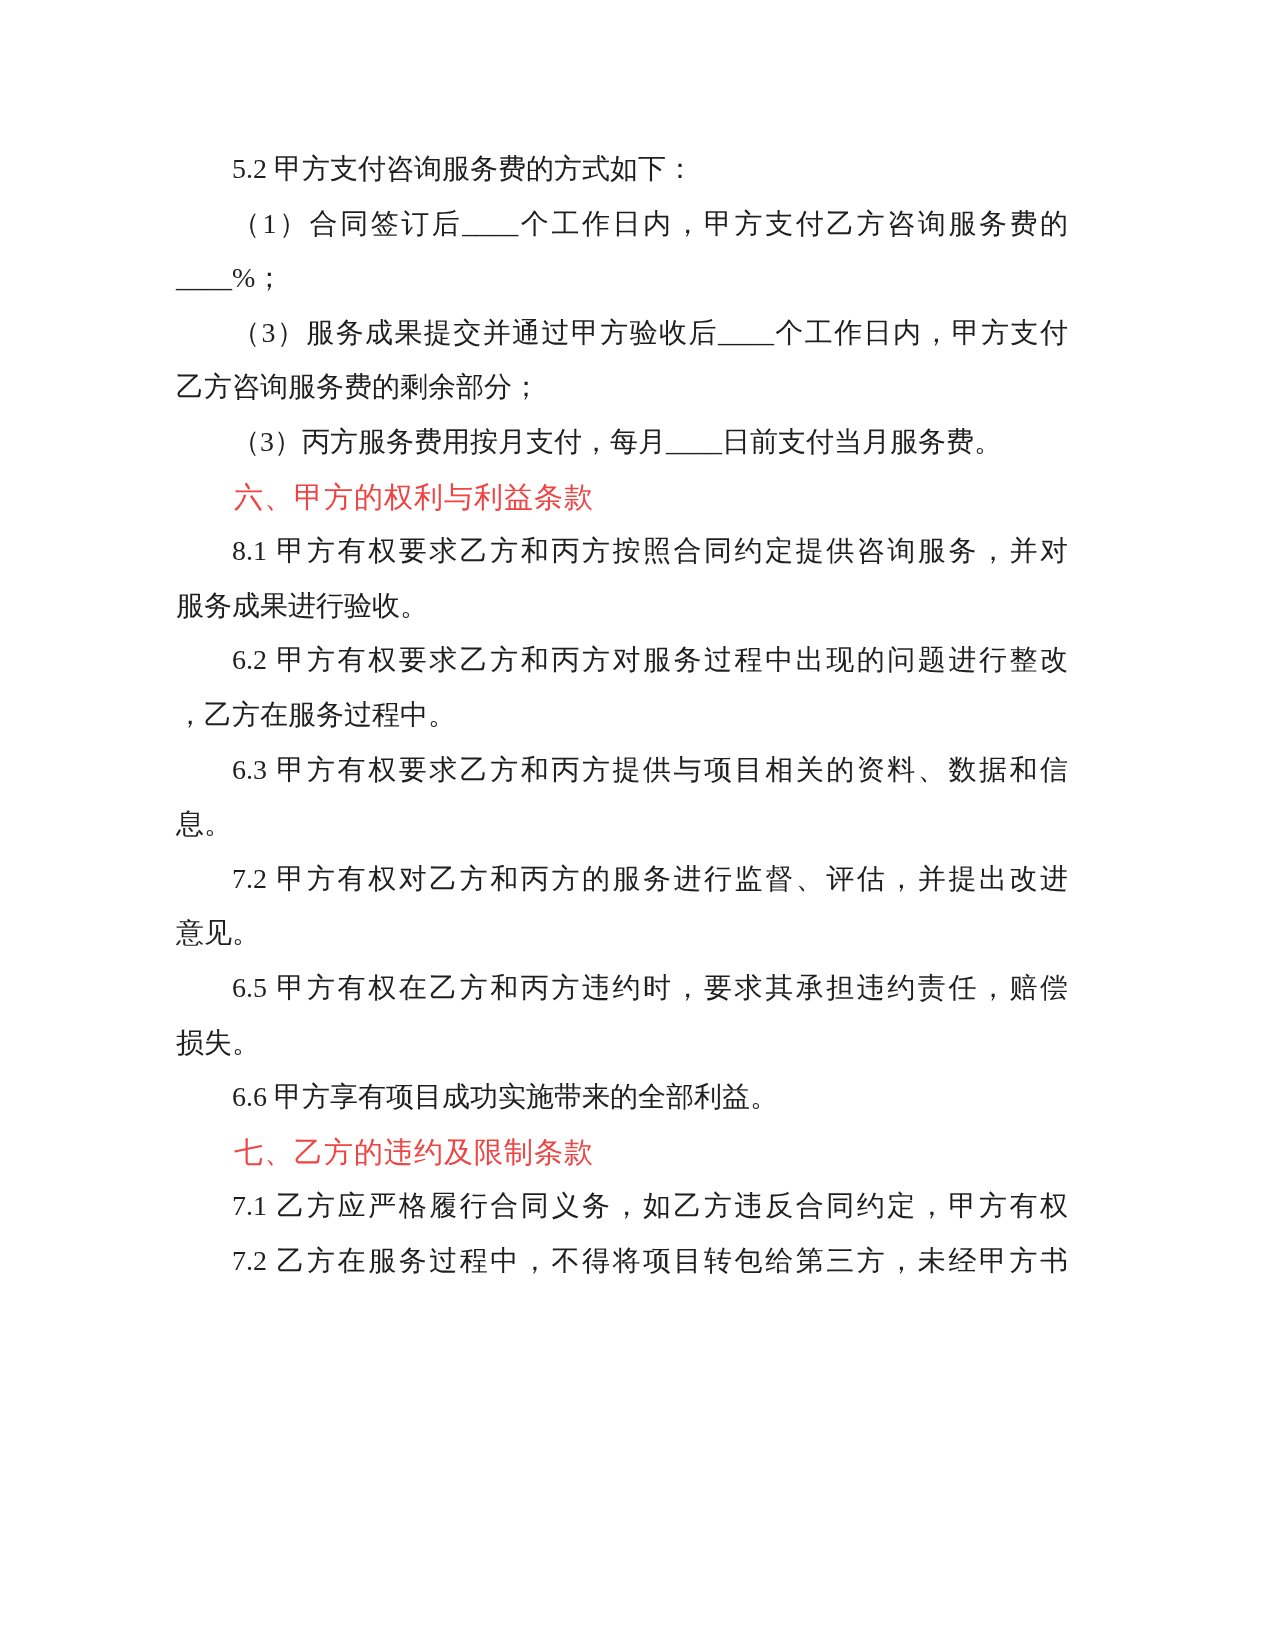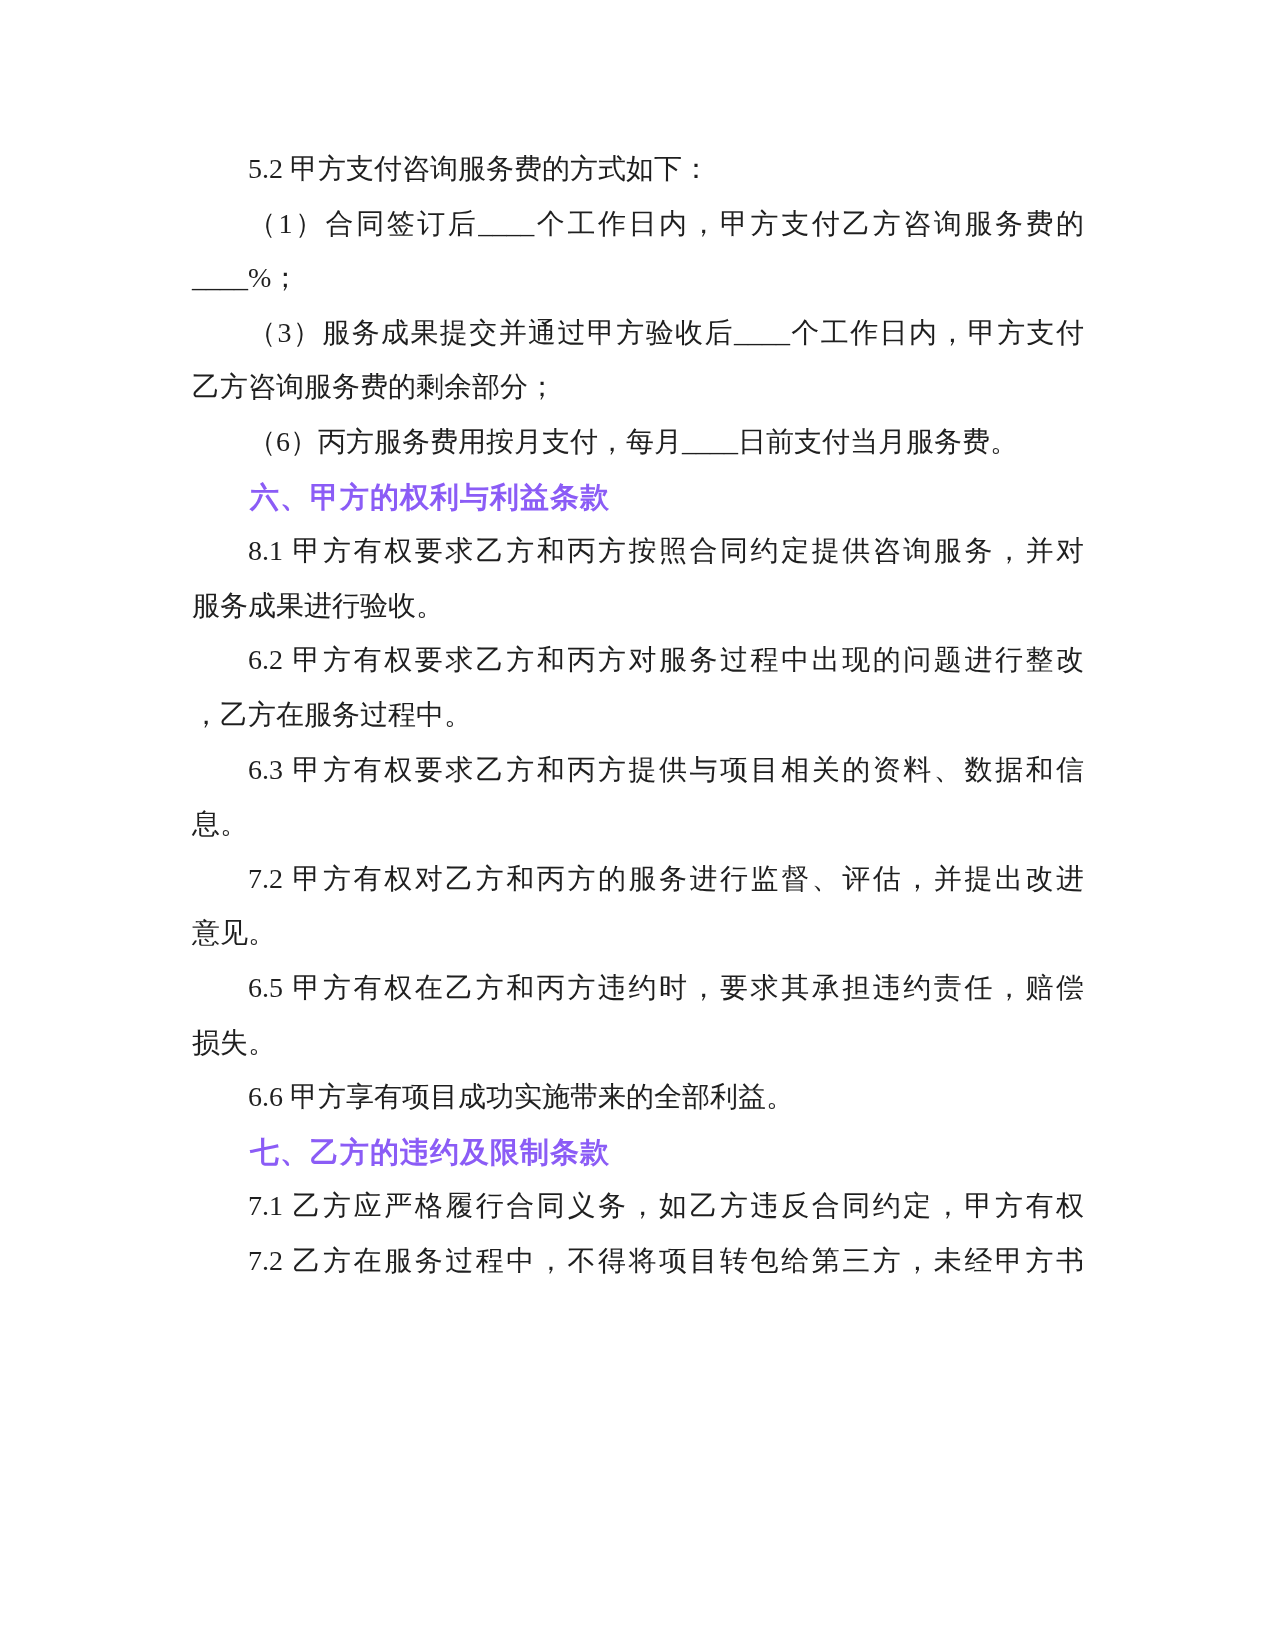--- a/index.html
+++ b/index.html
@@ -10,21 +10,21 @@
   .page {
     position: relative;
     width: 1275px;
     height: 1650px;
     background: #ffffff;
     overflow: hidden;
     margin: 0 auto;
   }
   .content {
     position: absolute;
-    left: 192px;
+    left: 176px;
     top: 142px;
     width: 892px;
   }
   .paragraph {
     margin: 0;
     padding: 0;
   }
   .line {
     font-family: "Liberation Serif", "DejaVu Serif", serif;
     font-size: 28px;
@@ -37,44 +37,44 @@
   .line.indent {
     text-indent: 2em;
   }
   .line.fill {
     text-align: justify;
     text-align-last: justify;
     text-justify: inter-character;
   }
   .line.heading {
     font-family: "Liberation Sans", "DejaVu Sans", sans-serif;
-    font-weight: 700;
+    font-weight: 400;
     font-size: 29px;
-    color: #8b5cf6;
+    color: #ef4444;
     letter-spacing: 1px;
   }
 </style>
 </head>
 <body>
 
 <div class="page">
   <div class="content" id="doc">
       <div class="paragraph">
         <div class="line indent">5.2 甲方支付咨询服务费的方式如下：</div>
       </div>
       <div class="paragraph">
         <div class="line indent fill">（1）合同签订后____个工作日内，甲方支付乙方咨询服务费的</div>
         <div class="line">____%；</div>
       </div>
       <div class="paragraph">
         <div class="line indent fill">（3）服务成果提交并通过甲方验收后____个工作日内，甲方支付</div>
         <div class="line">乙方咨询服务费的剩余部分；</div>
       </div>
       <div class="paragraph">
-        <div class="line indent">（6）丙方服务费用按月支付，每月____日前支付当月服务费。</div>
+        <div class="line indent">（3）丙方服务费用按月支付，每月____日前支付当月服务费。</div>
       </div>
       <div class="paragraph">
         <div class="line indent heading">六、甲方的权利与利益条款</div>
       </div>
       <div class="paragraph">
         <div class="line indent fill">8.1 甲方有权要求乙方和丙方按照合同约定提供咨询服务，并对</div>
         <div class="line">服务成果进行验收。</div>
       </div>
       <div class="paragraph">
         <div class="line indent fill">6.2 甲方有权要求乙方和丙方对服务过程中出现的问题进行整改</div>

